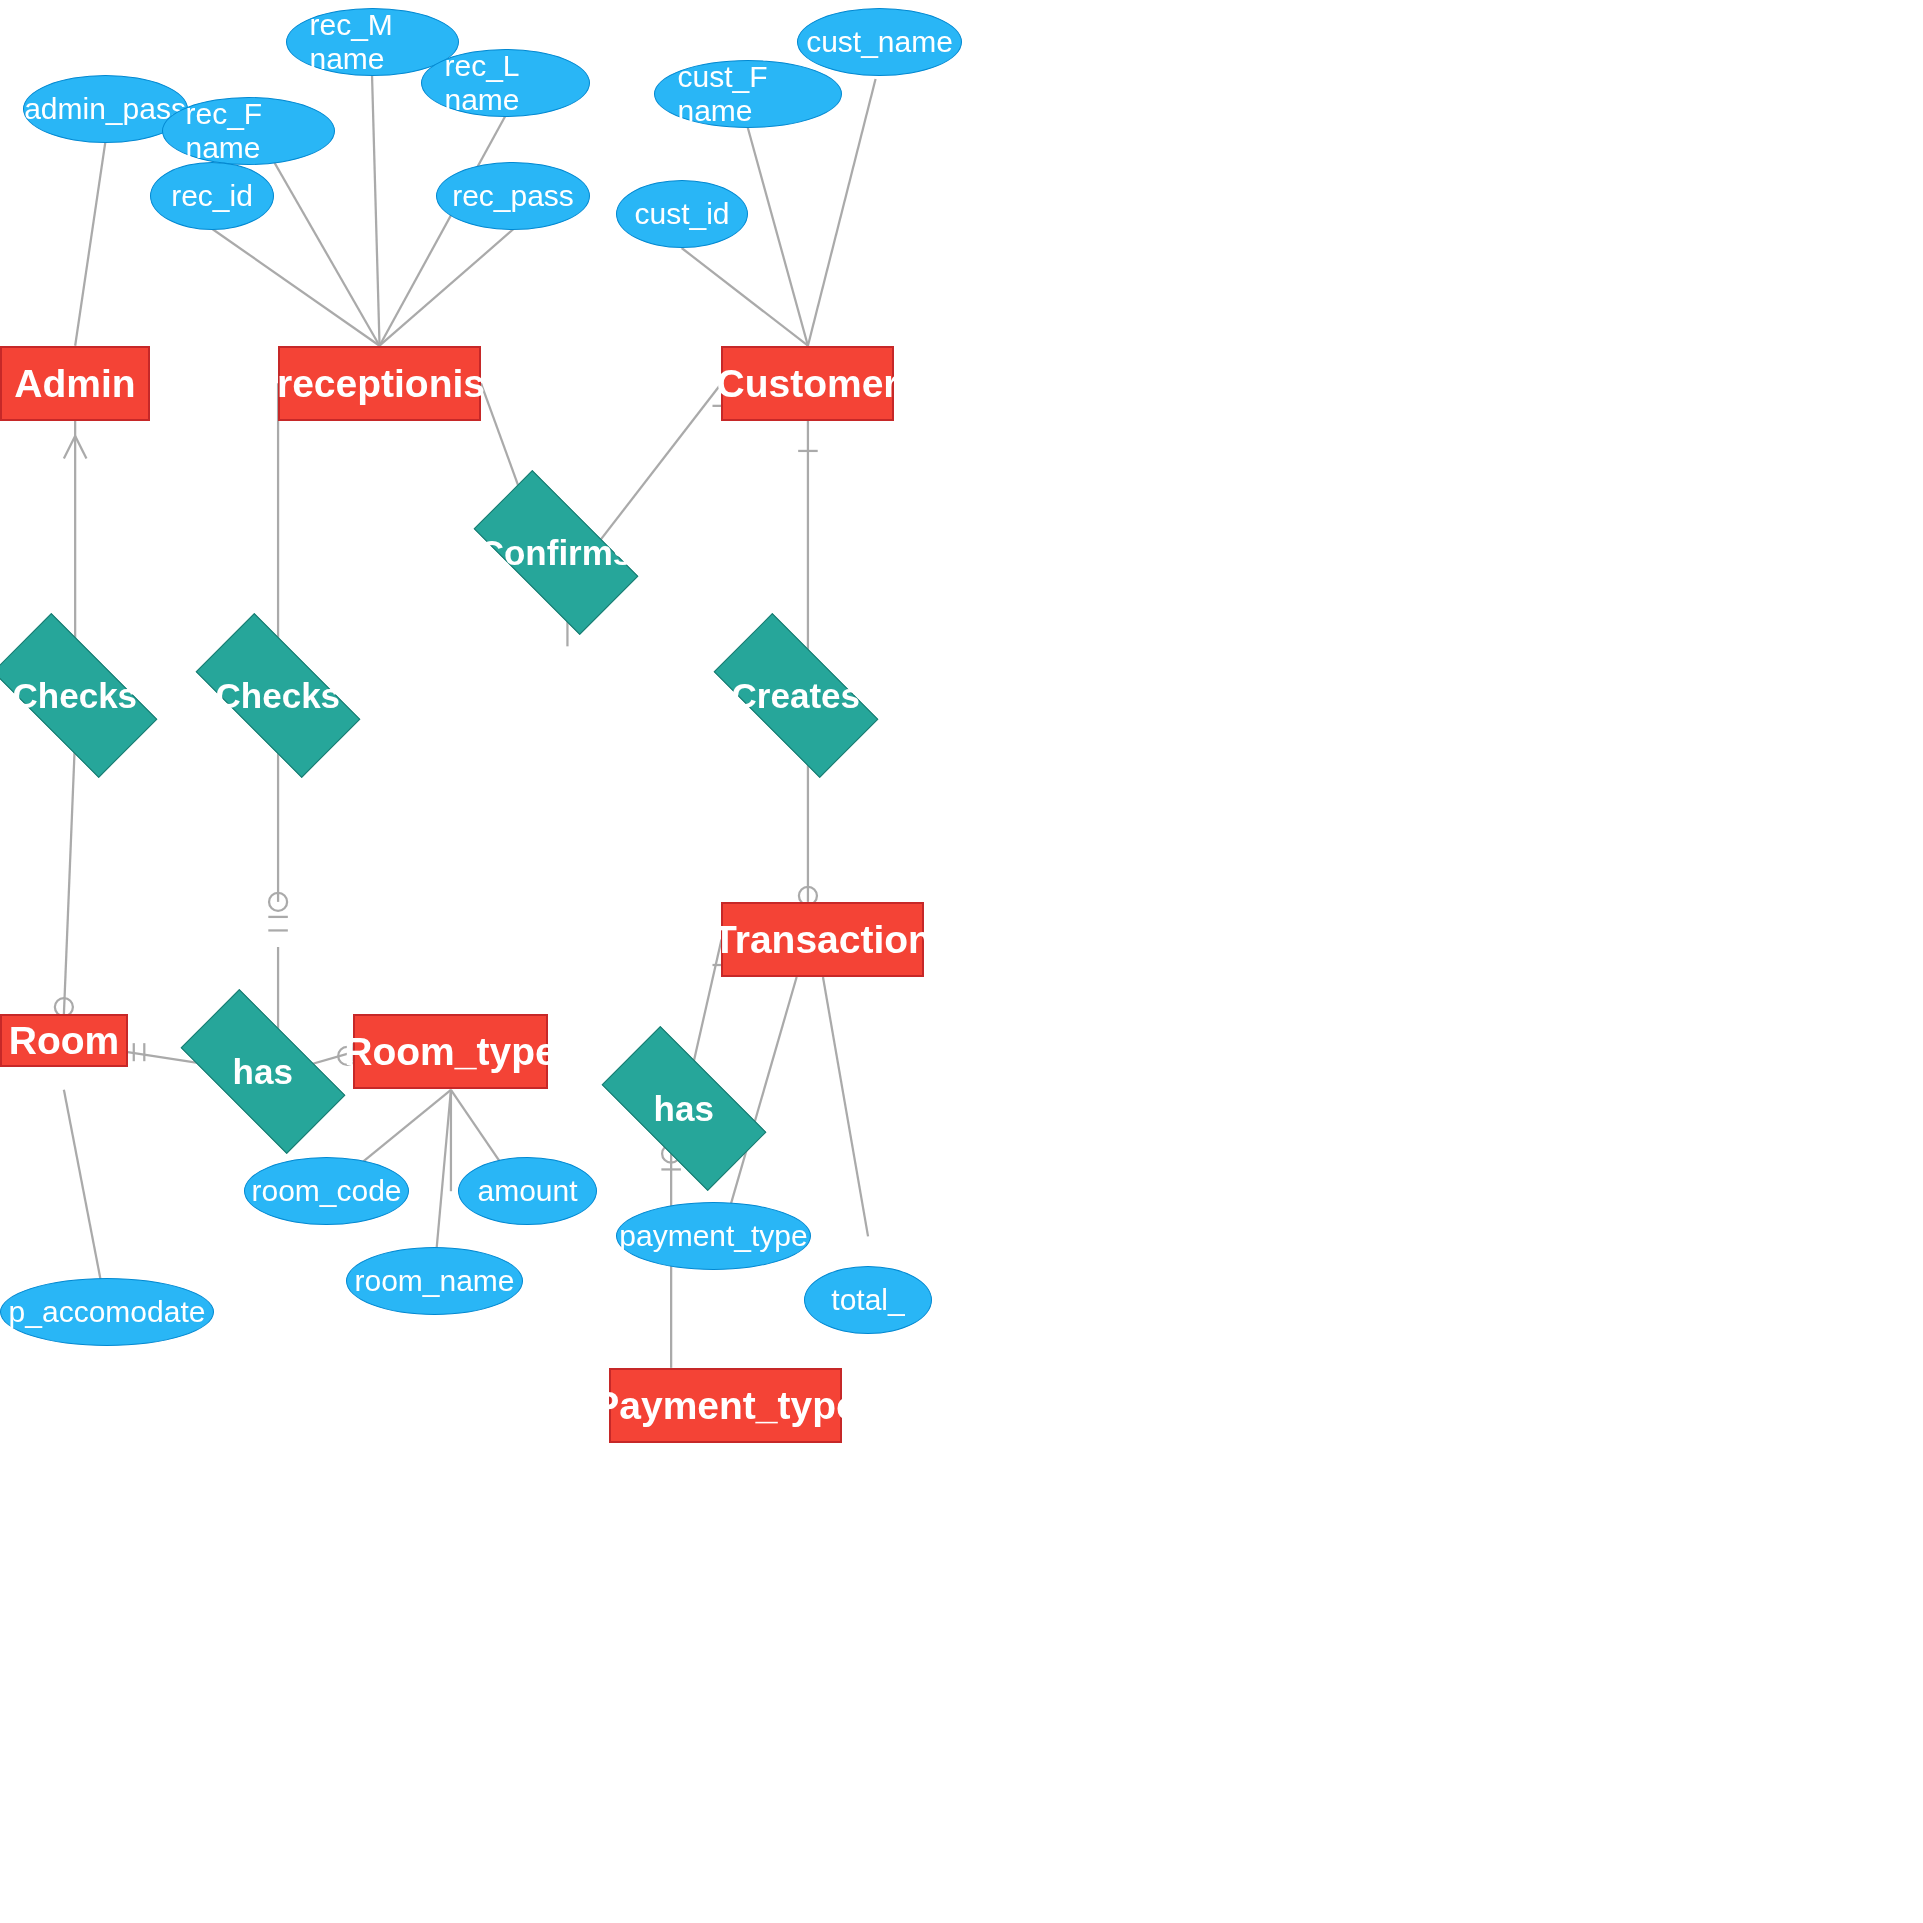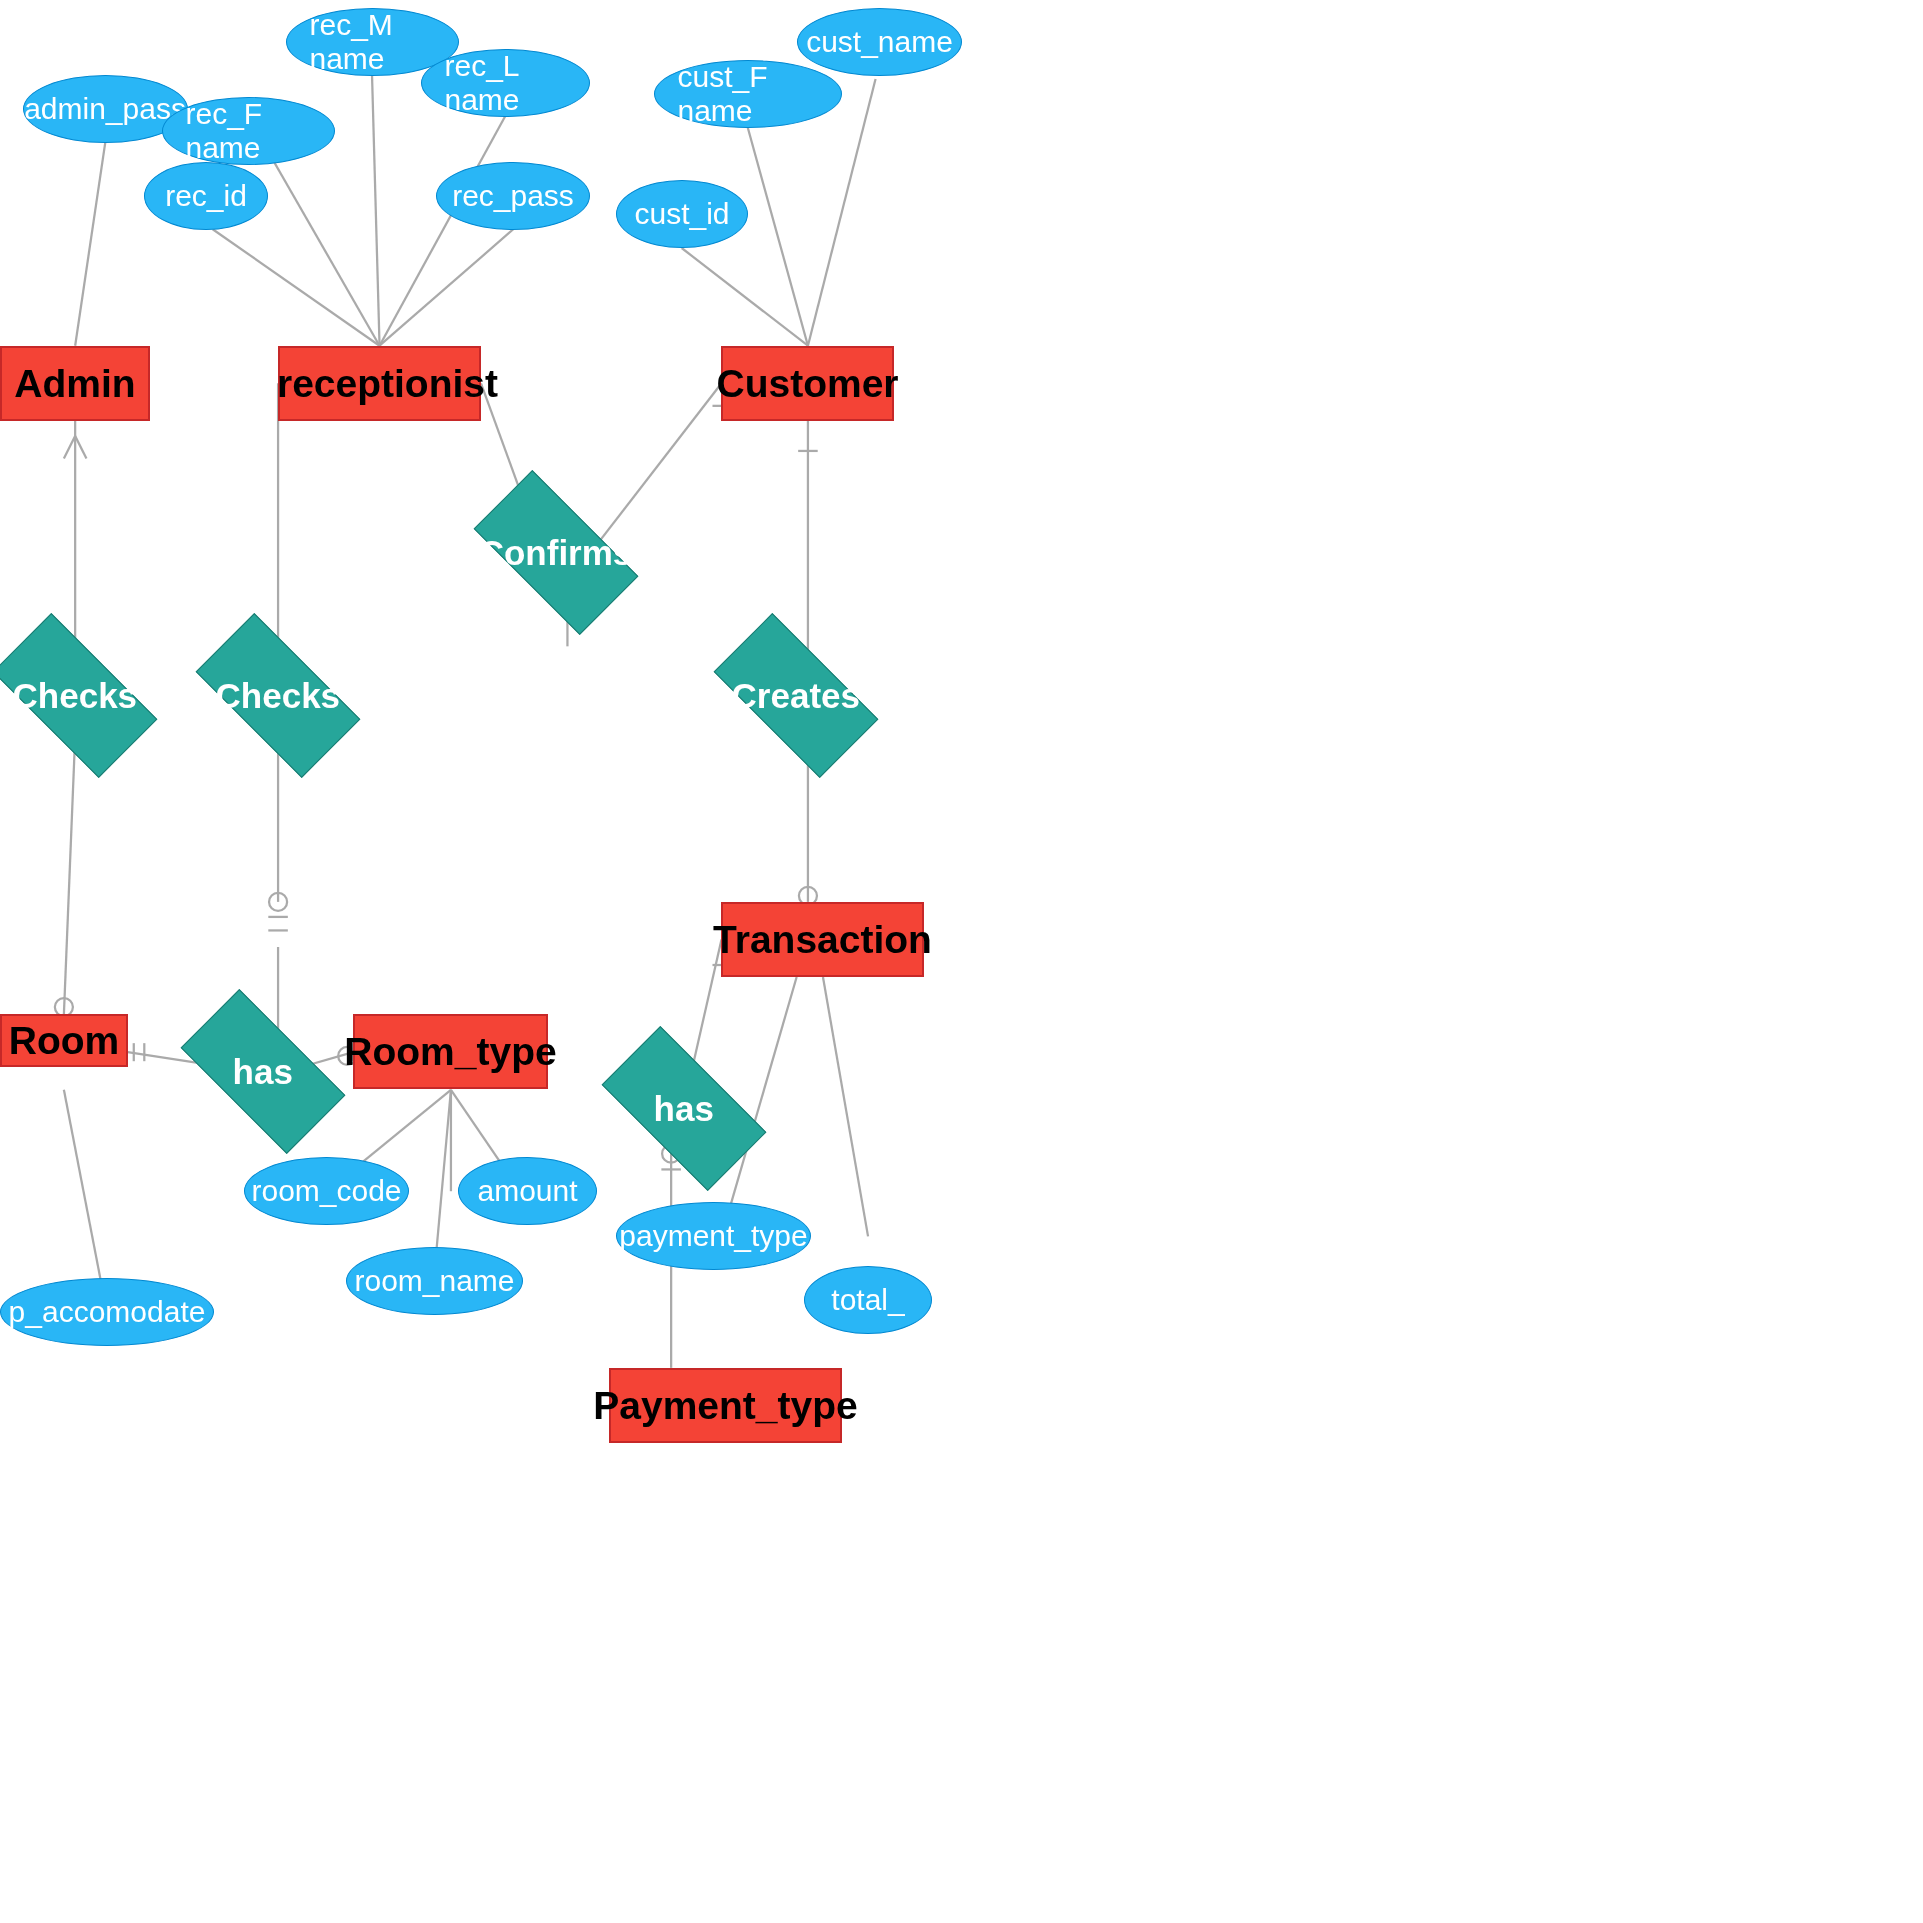--- a/index.html
+++ b/index.html
@@ -3,21 +3,21 @@
   <meta charset="utf-8">
   <style>
     * { margin: 0; padding: 0; box-sizing: border-box; }
     body { background: #fff; width: 1924px; height: 1924px; overflow: hidden; position: relative; }
     #diagram { position: relative; width: 1924px; height: 1924px; }
 
     
     .entity {
       position: absolute;
       background: #f44336;
-      color: #000000;
+      color: #ffffff;
       font-family: Arial, sans-serif;
       font-size: 39px;
       font-weight: bold;
       display: flex;
       align-items: center;
       justify-content: center;
       border: 2.3px solid #c62828;
       z-index: 10;
     }
 
@@ -218,21 +218,21 @@
   </div>
 
   <div class="attribute" style="left:286px; top:7.5px; width:173px; height:68px;">
     <span>rec_M name</span>
   </div>
 
   <div class="attribute" style="left:421px; top:49px; width:169px; height:68px;">
     <span>rec_L name</span>
   </div>
 
-  <div class="attribute" style="left:144px; top:162px; width:124px; height:68px;">
+  <div class="attribute" style="left:150px; top:162px; width:124px; height:68px;">
     <span>rec_id</span>
   </div>
 
   <div class="attribute" style="left:436px; top:162px; width:154px; height:68px;">
     <span>rec_pass</span>
   </div>
 
   <div class="attribute" style="left:654px; top:60px; width:188px; height:68px;">
     <span>cust_F name</span>
   </div>

